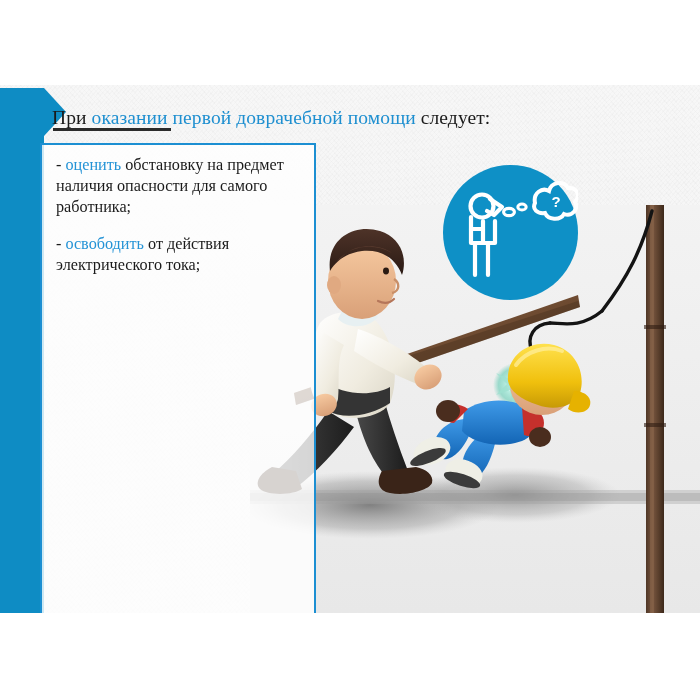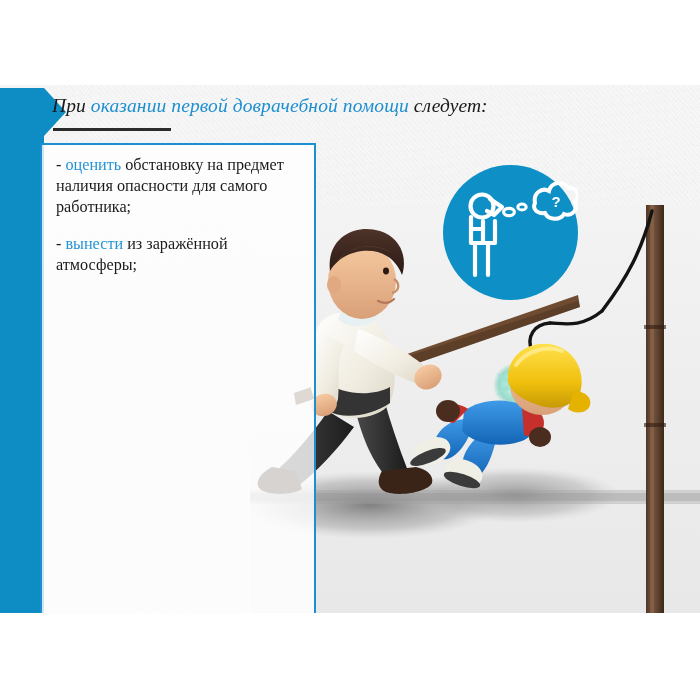--- a/index.html
+++ b/index.html
@@ -44,24 +44,23 @@
     width: 0; height: 0;
     border-top: 24px solid transparent;
     border-bottom: 24px solid transparent;
     border-left: 22px solid #0e8cc4;
     z-index: 3;
   }
 
   
   #title-wrap {
     position: absolute;
-    left: 52px; top: 10px;
+    left: 52px; top: 22px;
     z-index: 5;
     white-space: nowrap;
-    font-style: italic;
   }
   #title {
     font-size: 19.5px;
     color: #1a1a1a;
     letter-spacing: 0.1px;
     line-height: 1.1;
   }
   #title .hl { color: #1e8fd0; }
   #title-rule {
     position: absolute;
@@ -295,17 +294,17 @@
       <span>При </span><span class="hl">оказании первой доврачебной помощи</span><span> следует:</span>
     </div>
   </div>
   <div id="title-rule"></div>
 
   <div id="list-box">
     <div class="bullet">
       <span class="dash">- </span><span class="kw">оценить</span><span> обстановку на предмет наличия опасности для самого работника;</span>
     </div>
     <div class="bullet">
-      <span class="dash">- </span><span class="kw">вынести</span><span> из заражённой атмосферы;</span>
+      <span class="dash">- </span><span class="kw">освободить</span><span> от действия электрического тока;</span>
     </div>
   </div>
 
 </div>
 
 </body></html>

